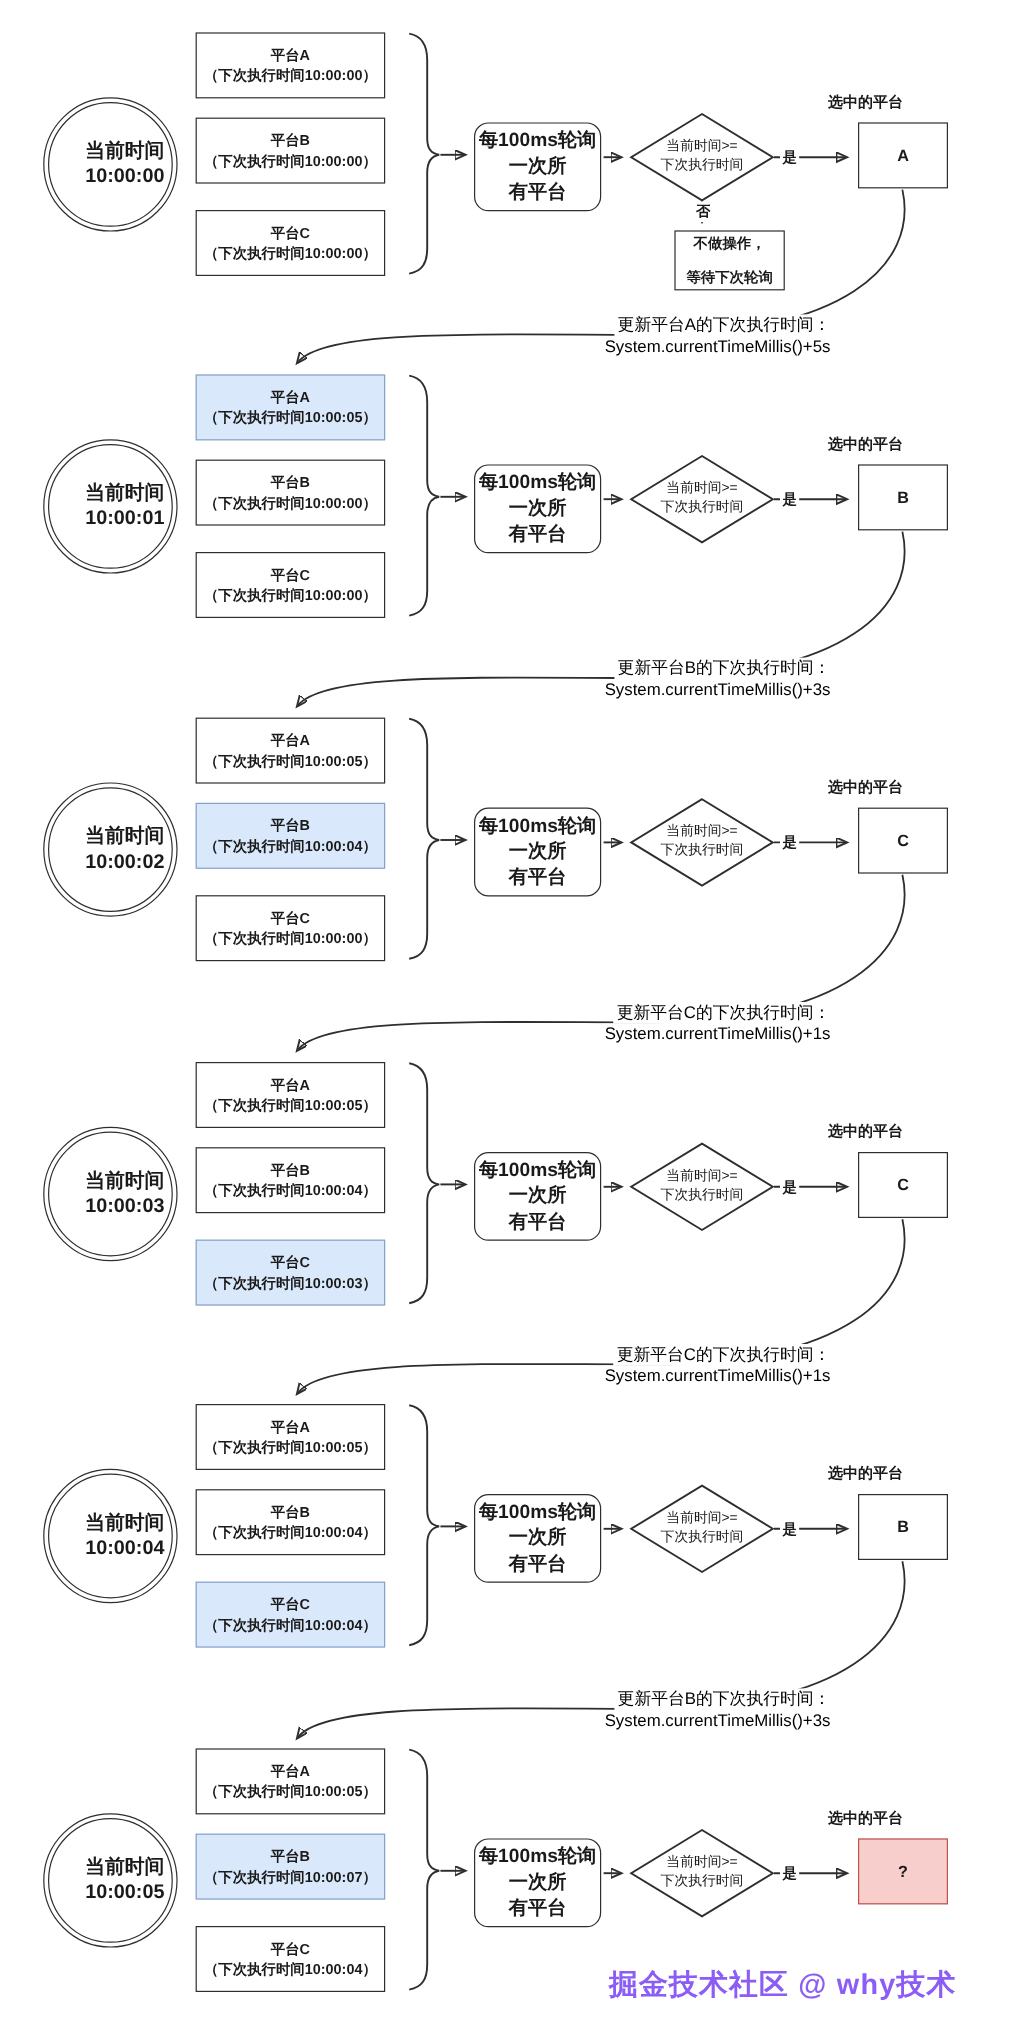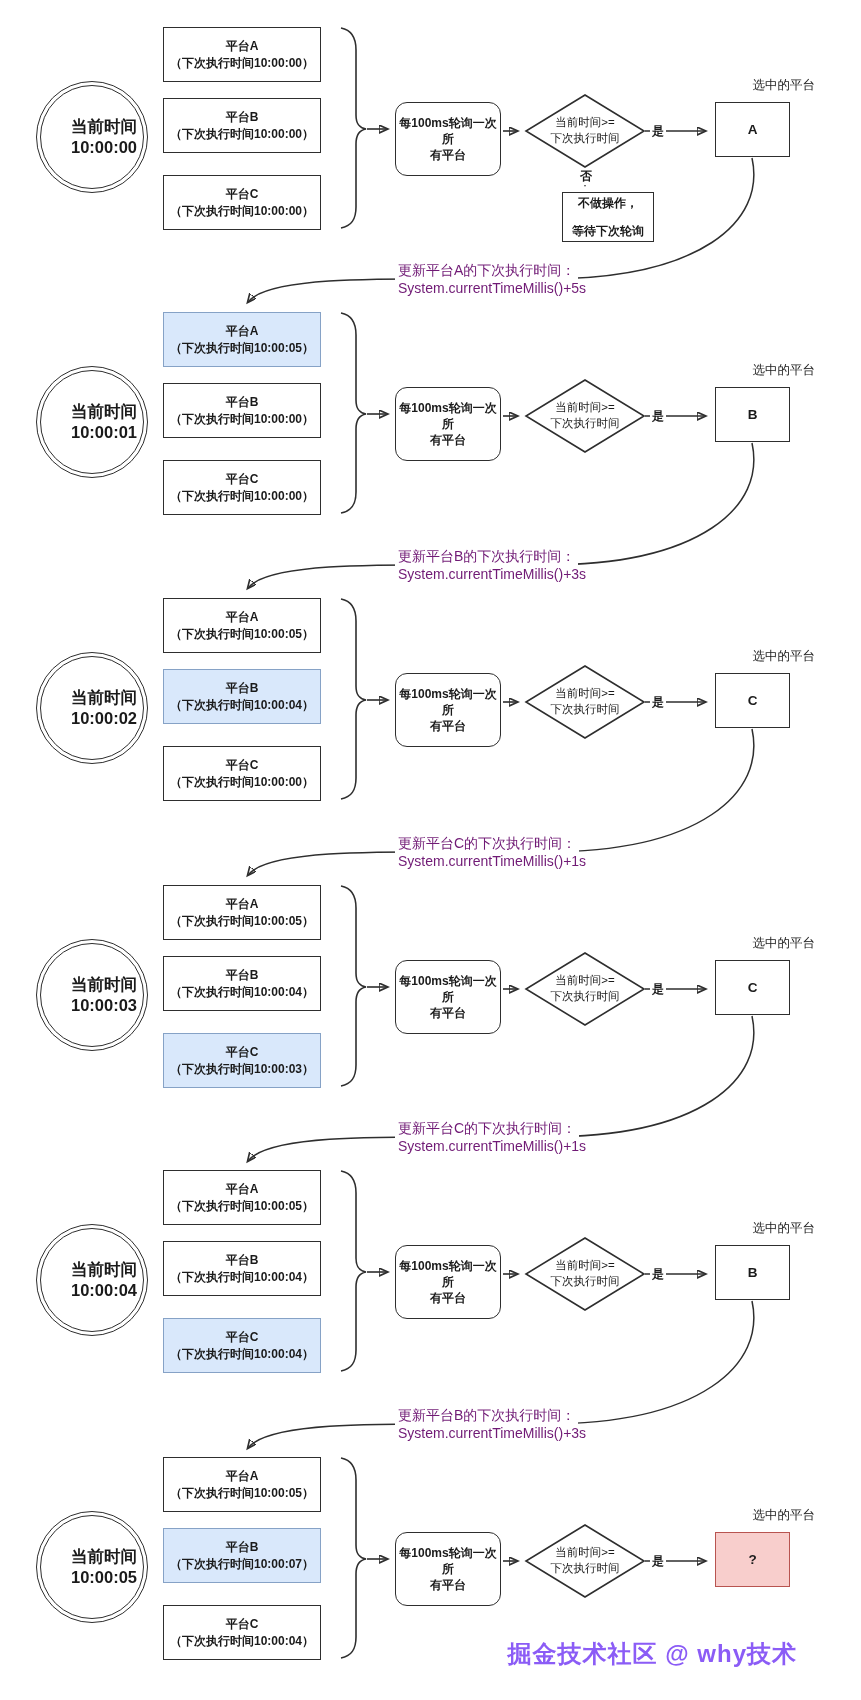--- a/index.html
+++ b/index.html
@@ -22,43 +22,43 @@
 
   .pbox{position:absolute;left:163px;width:158px;height:55px;box-sizing:border-box;
     border:1.6px solid #2e2e2e;background:#fff;display:flex;flex-direction:column;
     align-items:center;justify-content:center;text-align:center;
     font-size:12px;font-weight:bold;line-height:1.35;white-space:nowrap;}
   .p0{top:0px}.p1{top:71px}.p2{top:148px}
 
   .pollbox{position:absolute;left:395px;top:75px;width:106px;height:74px;box-sizing:border-box;
     border:1.6px solid #2e2e2e;border-radius:12px;background:#fff;
     display:flex;flex-direction:column;align-items:center;justify-content:center;
-    text-align:center;font-size:12px;font-weight:bold;line-height:1.35;}
+    text-align:center;font-size:16px;font-weight:bold;line-height:1.35;}
 
   .cond{position:absolute;left:526px;top:88px;width:118px;text-align:center;
     font-size:11.5px;font-weight:normal;line-height:1.35;}
 
   .yes{position:absolute;left:650px;top:96px;font-size:12px;font-weight:bold;
     background:#fff;padding:0 2px;}
   .no{position:absolute;left:578px;top:141px;font-size:12px;font-weight:bold;
     background:#fff;padding:0 2px;}
 
   .nobox{position:absolute;left:562px;top:165px;width:92px;height:50px;box-sizing:border-box;
     border:1.6px solid #2e2e2e;background:#fff;display:flex;flex-direction:column;
     align-items:center;justify-content:center;text-align:center;
     font-size:12px;font-weight:bold;line-height:1.35;gap:11px;}
 
-  .selTitle{position:absolute;left:690px;top:50px;width:125px;text-align:right;
-    font-size:12.5px;font-weight:normal;}
+  .selTitle{position:absolute;left:690px;top:50px;width:125px;text-align:left;
+    font-size:12.5px;font-weight:bold;}
   .selbox{position:absolute;left:715px;top:75px;width:75px;height:55px;box-sizing:border-box;
     border:1.6px solid #2e2e2e;background:#fff;display:flex;align-items:center;
     justify-content:center;font-size:13.5px;font-weight:bold;}
 
-  .tlabel{position:absolute;left:395px;width:300px;text-align:left;
-    font-size:14px;line-height:1.25;color:#701a75;text-decoration:underline;}
+  .tlabel{position:absolute;left:395px;width:300px;text-align:right;
+    font-size:14px;line-height:1.25;color:#000000;text-decoration:underline;}
   .tlabel span{background:#fff;padding:0 3px;display:inline-block;}
 
   .footer{position:absolute;left:505px;top:1638px;width:292px;text-align:right;
     font-size:24px;font-weight:bold;color:#8b5cf6;letter-spacing:1px;white-space:nowrap;}
 </style>
 </head>
 <body>
 
 <div class="canvas">
 

